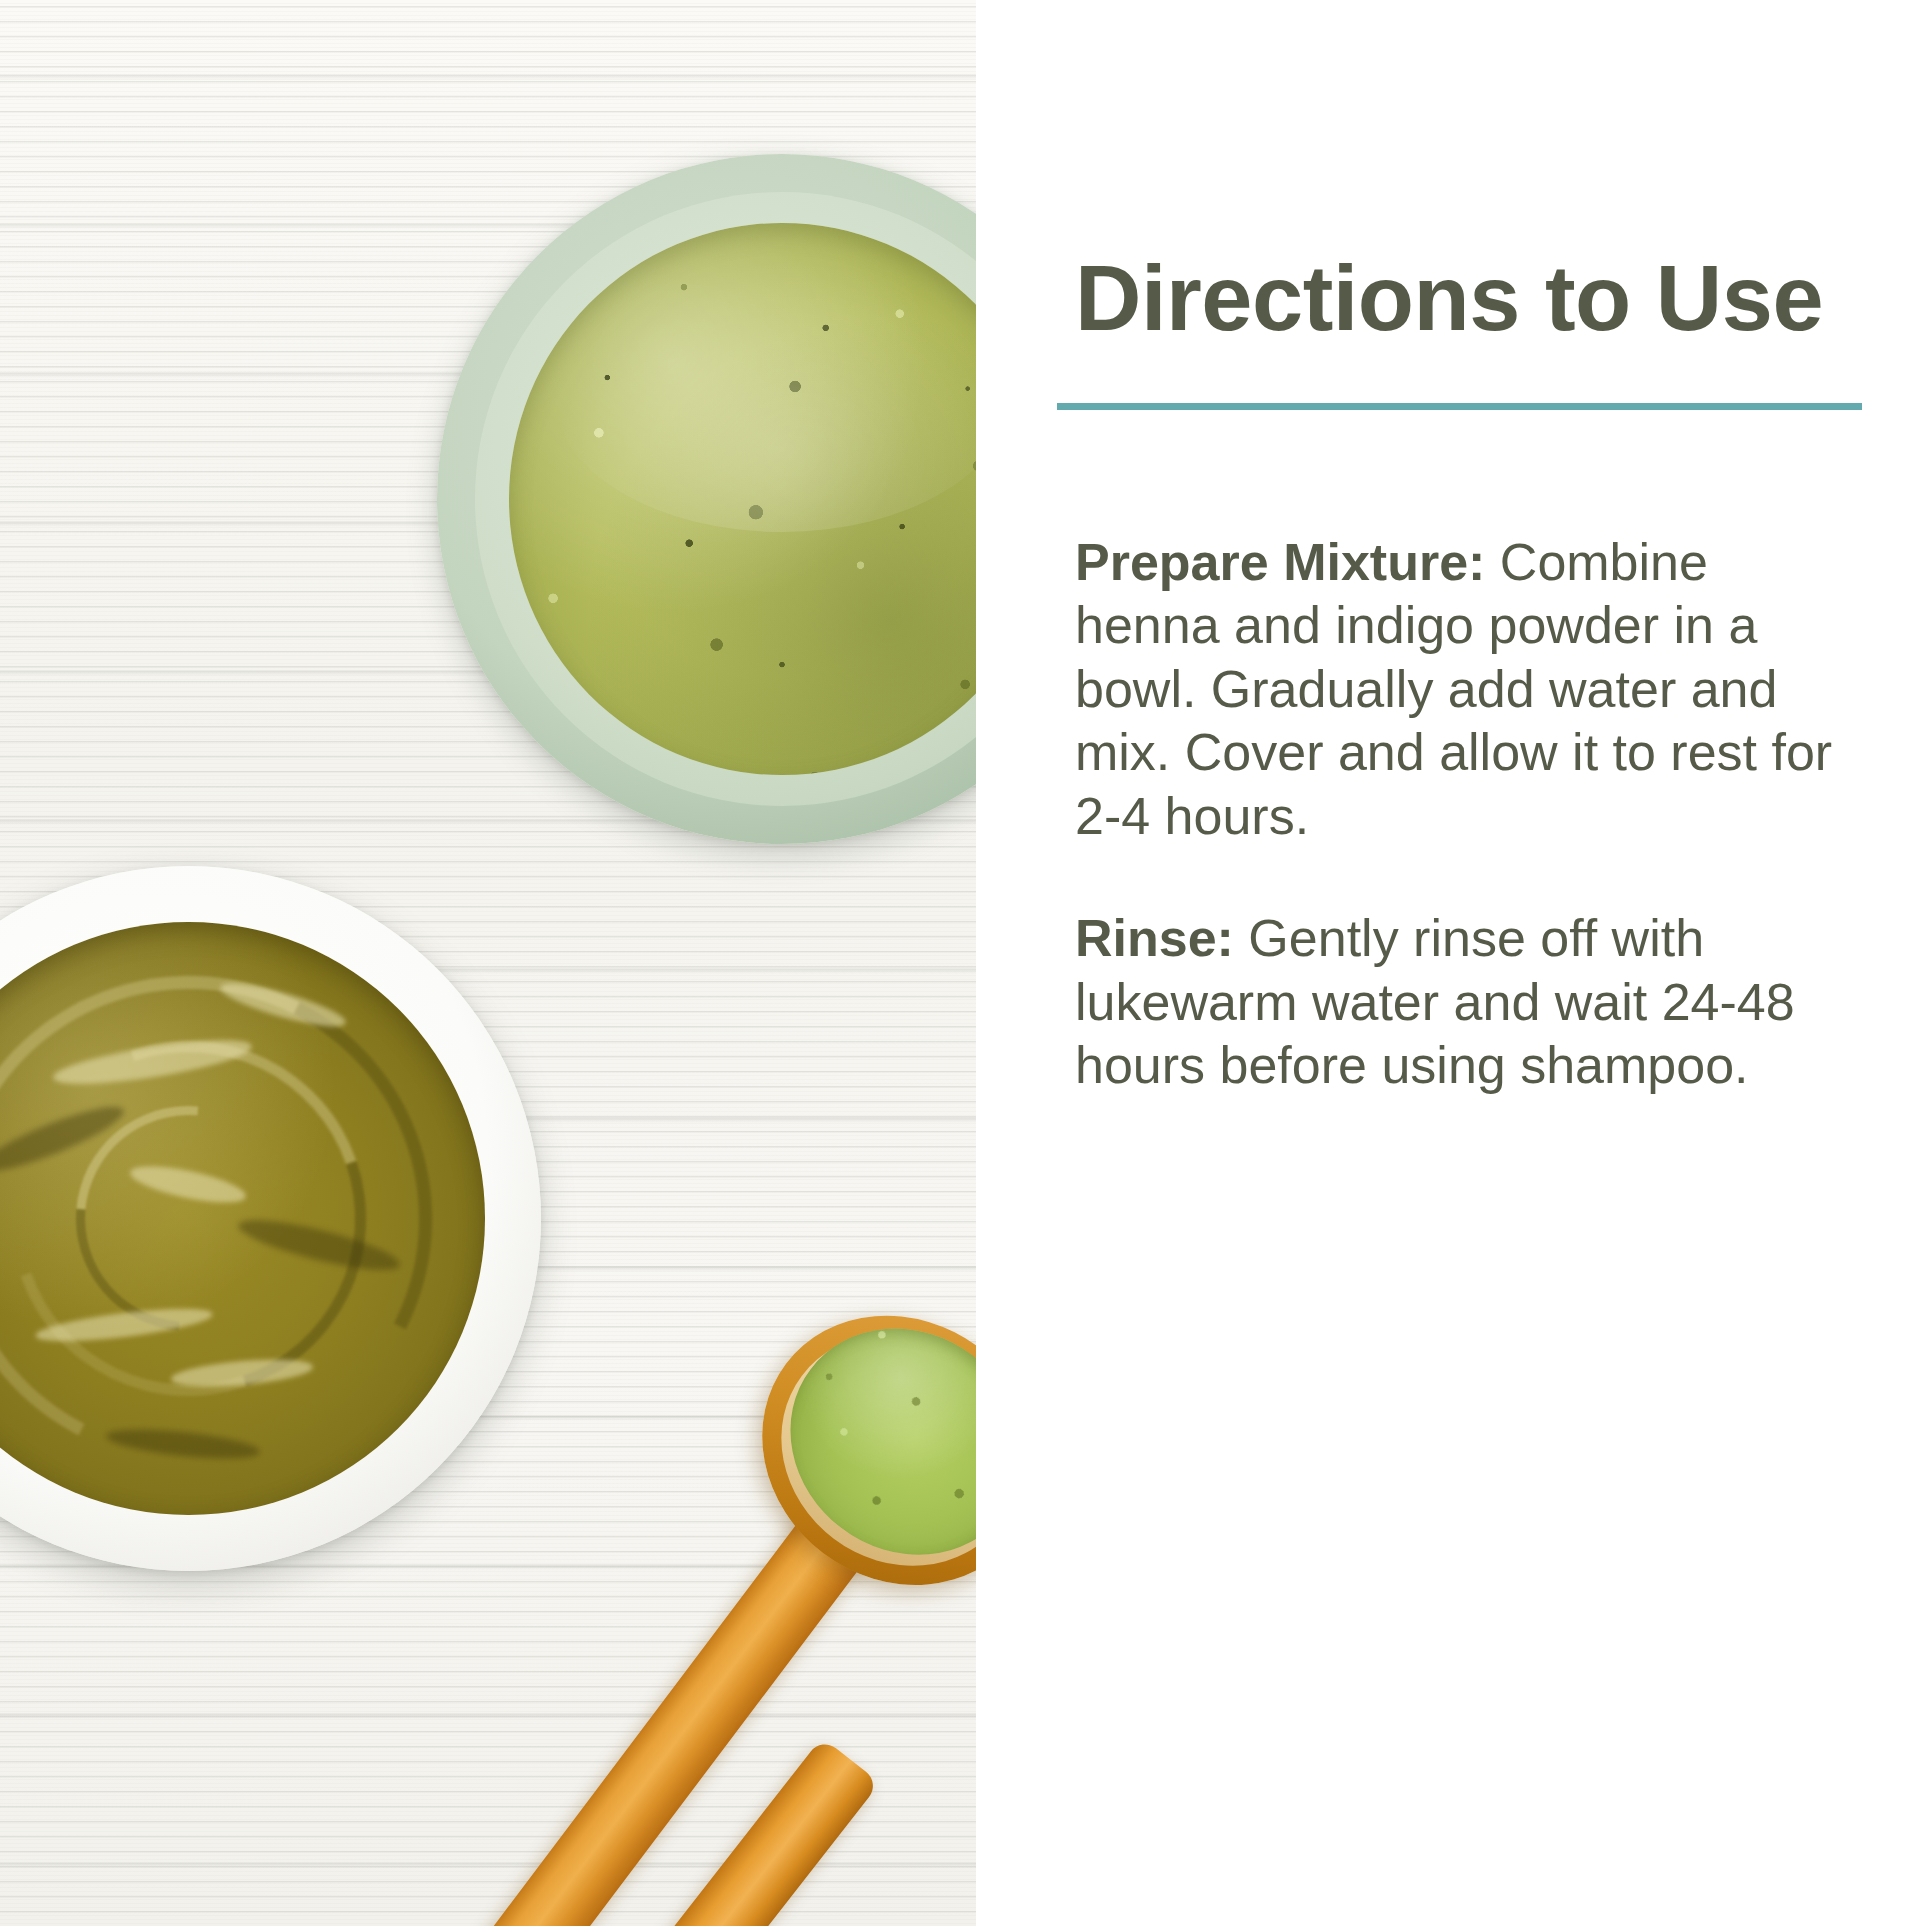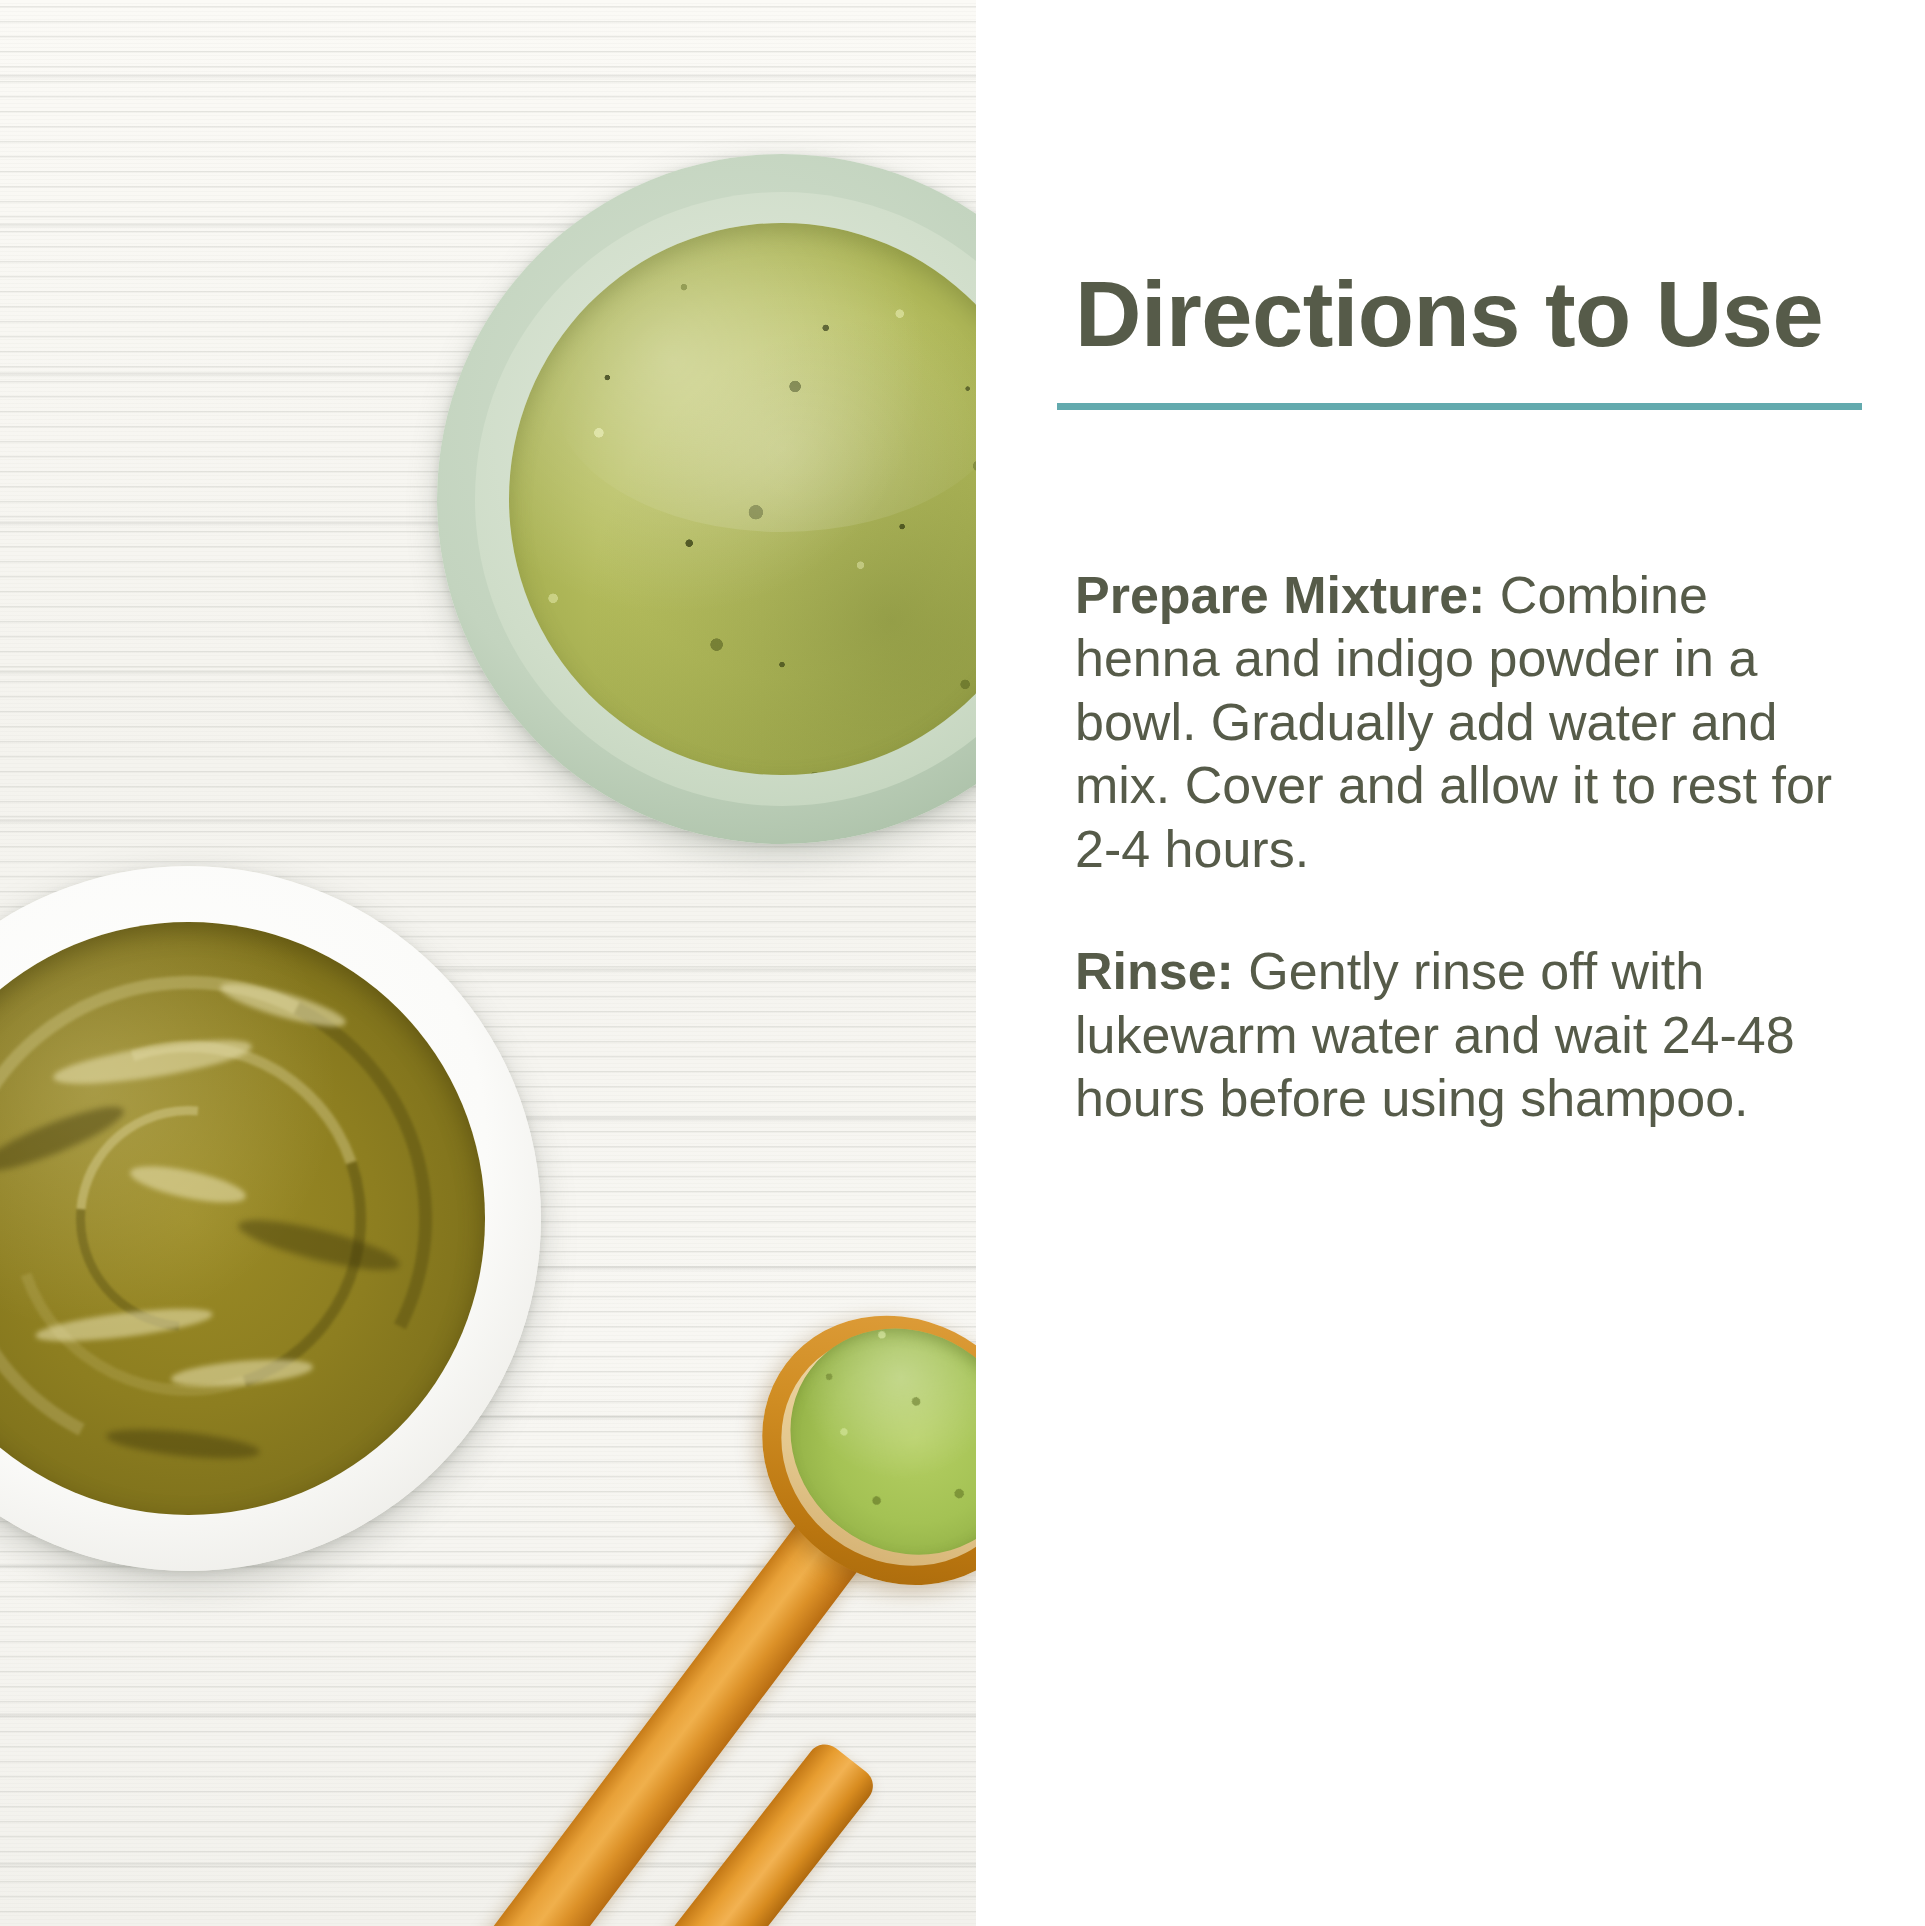--- a/index.html
+++ b/index.html
@@ -225,31 +225,31 @@
     transform:rotate(38deg);transform-origin:50% 0;
     box-shadow:0 6px 16px rgba(120,80,20,0.28);
   }
 
   
   .panel{
     position:absolute;left:976px;top:0;width:949px;height:1926px;
     background:#ffffff;
   }
   .heading{
-    position:absolute;left:99px;top:268px;width:804px;
+    position:absolute;left:99px;top:252px;width:804px;
     font-size:92px;font-weight:bold;
     color:#565b49;letter-spacing:-0.5px;
     line-height:1.0;white-space:nowrap;
   }
   .divider{
     position:absolute;left:81px;top:403px;width:805px;height:6.5px;
     background:#63aaae;
   }
   .steps{
-    position:absolute;left:99px;top:512px;width:785px;
+    position:absolute;left:99px;top:479px;width:785px;
   }
   .step{
     color:#565b49;
     font-size:52px;
     line-height:1.22;
     margin-bottom:59px;
     font-weight:normal;
   }
   .step:last-child{margin-bottom:18px;}
   .step .lbl{font-weight:bold;}

